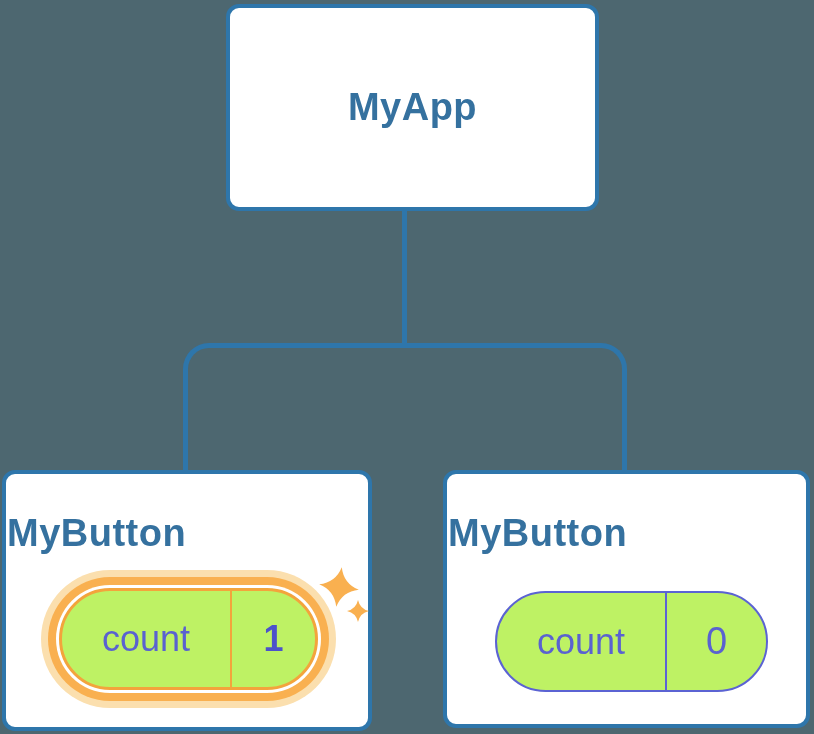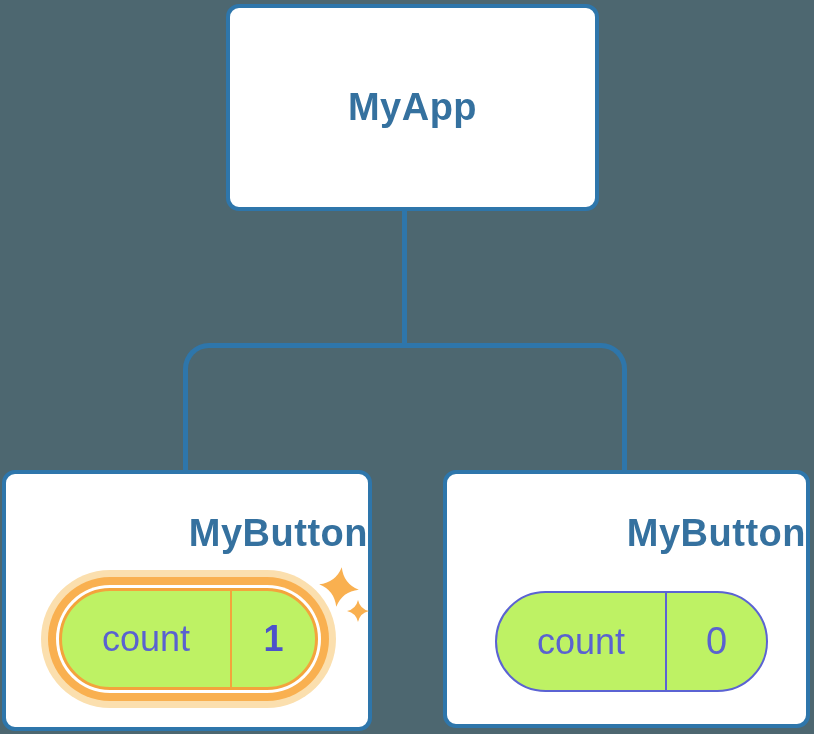--- a/index.html
+++ b/index.html
@@ -26,21 +26,21 @@
   }
   .bracket{
     position:absolute;left:183px;top:343px;width:444px;height:127px;
     box-sizing:border-box;border:5px solid var(--line,#2e76ab);
     border-bottom:none;border-radius:26px 26px 0 0;
   }
   .card-child{top:470px;}
   .card-left{left:2px;width:370px;height:261px;}
   .card-right{left:443px;width:367px;height:258px;}
   .child-title{
-    position:absolute;left:1px;right:0;top:38px;text-align:right;
+    position:absolute;left:1px;right:0;top:38px;text-align:left;
   }
   .pill{
     position:absolute;display:flex;align-items:stretch;background:#bef264;
     box-sizing:border-box;border-radius:70px;
   }
   .pill-highlight{
     left:53px;top:114px;width:259px;height:102px;
     border:3px solid var(--orangeBorder,#f3a43c);
     box-shadow:0 0 0 3px #ffffff,
                0 0 0 11px var(--orangeRing,#f9b050),

